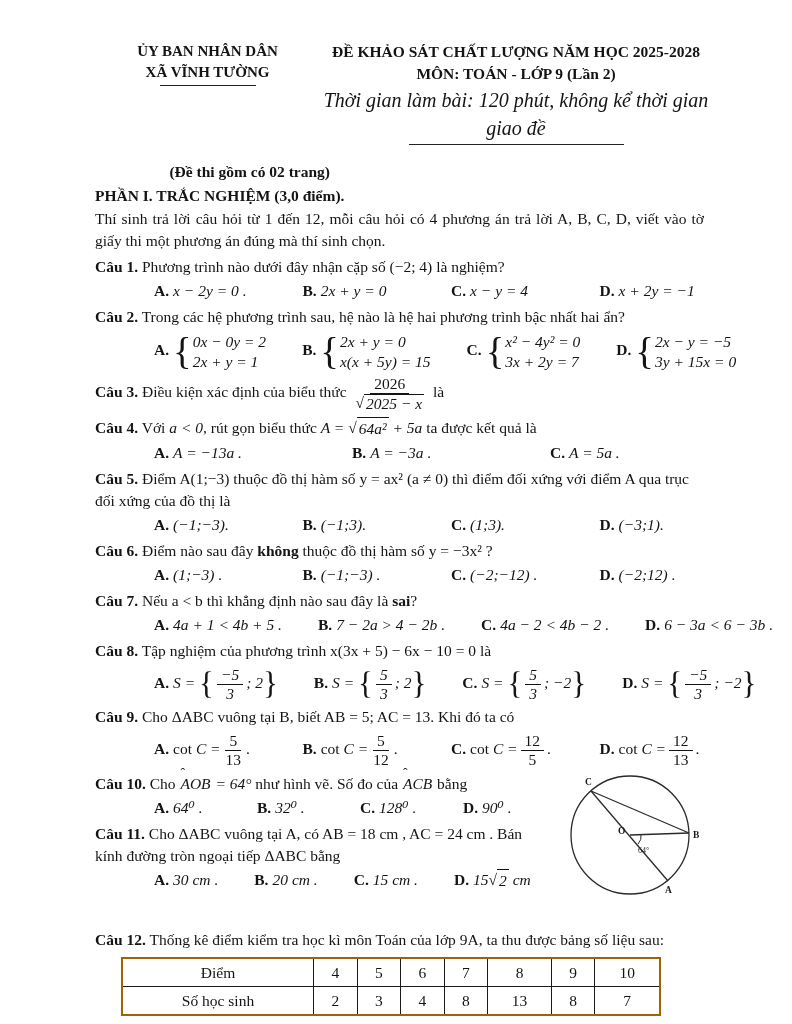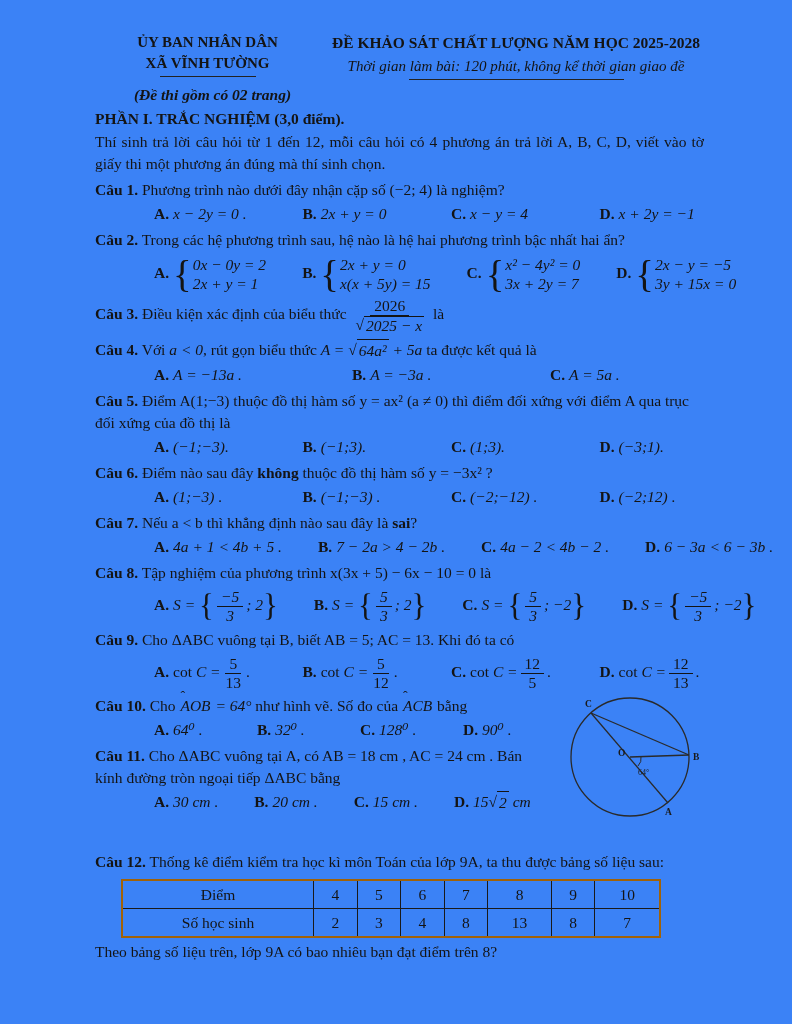--- a/index.html
+++ b/index.html
@@ -1,30 +1,30 @@
 <!DOCTYPE html>
 <html><head>
 <meta charset="utf-8">
 <style>
   html,body { margin:0; padding:0; background:#e8e8e8; }
   .page {
     position:relative; width:792px; height:1024px; margin:0 auto;
-    background:#3b82f6; color:#141414; box-sizing:border-box;
-    padding:32px 80px 0 95px; overflow:hidden;
+    background:#ffffff; color:#141414; box-sizing:border-box;
+    padding:41px 80px 0 95px; overflow:hidden;
     font-family:"Liberation Serif","DejaVu Serif",serif;
     font-size:15.5px; line-height:1.42;
   }
   b,.bold { font-weight:bold; }
   .hdr { display:flex; }
   .hdr-left { width:225px; text-align:center; font-weight:bold; font-size:15px; line-height:1.4; }
   .hdr-right { flex:1; text-align:center; font-weight:bold; font-size:15.5px; line-height:1.4; }
   .uline  { width:96px;  border-bottom:1.6px solid #222; margin:2px auto 0; }
   .uline2 { width:215px; border-bottom:1.4px solid #222; margin:2px auto 0; }
-  .time-note { font-weight:normal; font-style:italic; font-size:15px; margin-top:2px; }
-  .pages-note { width:235px; text-align:center; font-weight:bold; font-style:italic; margin-top:4px; }
+  .time-note { font-weight:normal; font-style:italic; font-size:20px; margin-top:2px; }
+  .pages-note { width:235px; text-align:right; font-weight:bold; margin-top:16px; }
   .section-heading { font-weight:bold; margin-top:2px; }
   .instructions { text-align:justify; margin:1px 8px 4px 0; }
   .q { margin-top:4px; }
   .qlabel { font-weight:bold; }
   .math { font-style:italic; }
   .rm { font-style:normal; }
   .opts { display:flex; margin:2px 0 2px 23px; }
   .opt { flex:1; white-space:nowrap;margin-left:36px; }
   .ltr { font-weight:bold; margin-right:4px; }
   
@@ -62,20 +62,21 @@
 <div class="page">
 
   <div class="hdr">
     <div class="hdr-left">
       <div>ỦY BAN NHÂN DÂN</div>
       <div>XÃ VĨNH TƯỜNG</div>
       <div class="uline"></div>
     </div>
     <div class="hdr-right">
       <div>ĐỀ KHẢO SÁT CHẤT LƯỢNG NĂM HỌC 2025-2028</div>
+      <div>MÔN: TOÁN - LỚP 9 (Lần 2)</div>
       <div class="time-note">Thời gian làm bài: 120 phút, không kể thời gian giao đề</div>
       <div class="uline2"></div>
     </div>
   </div>
   <div class="pages-note">(Đề thi gồm có 02 trang)</div>
 
   <div class="section-heading">PHẦN I. TRẮC NGHIỆM (3,0 điểm).</div>
   <div class="instructions">Thí sinh trả lời câu hỏi từ 1 đến 12, mỗi câu hỏi có 4 phương án trả lời A, B, C, D, viết vào tờ giấy thi một phương án đúng mà thí sinh chọn.</div>
 
   <div class="q">

